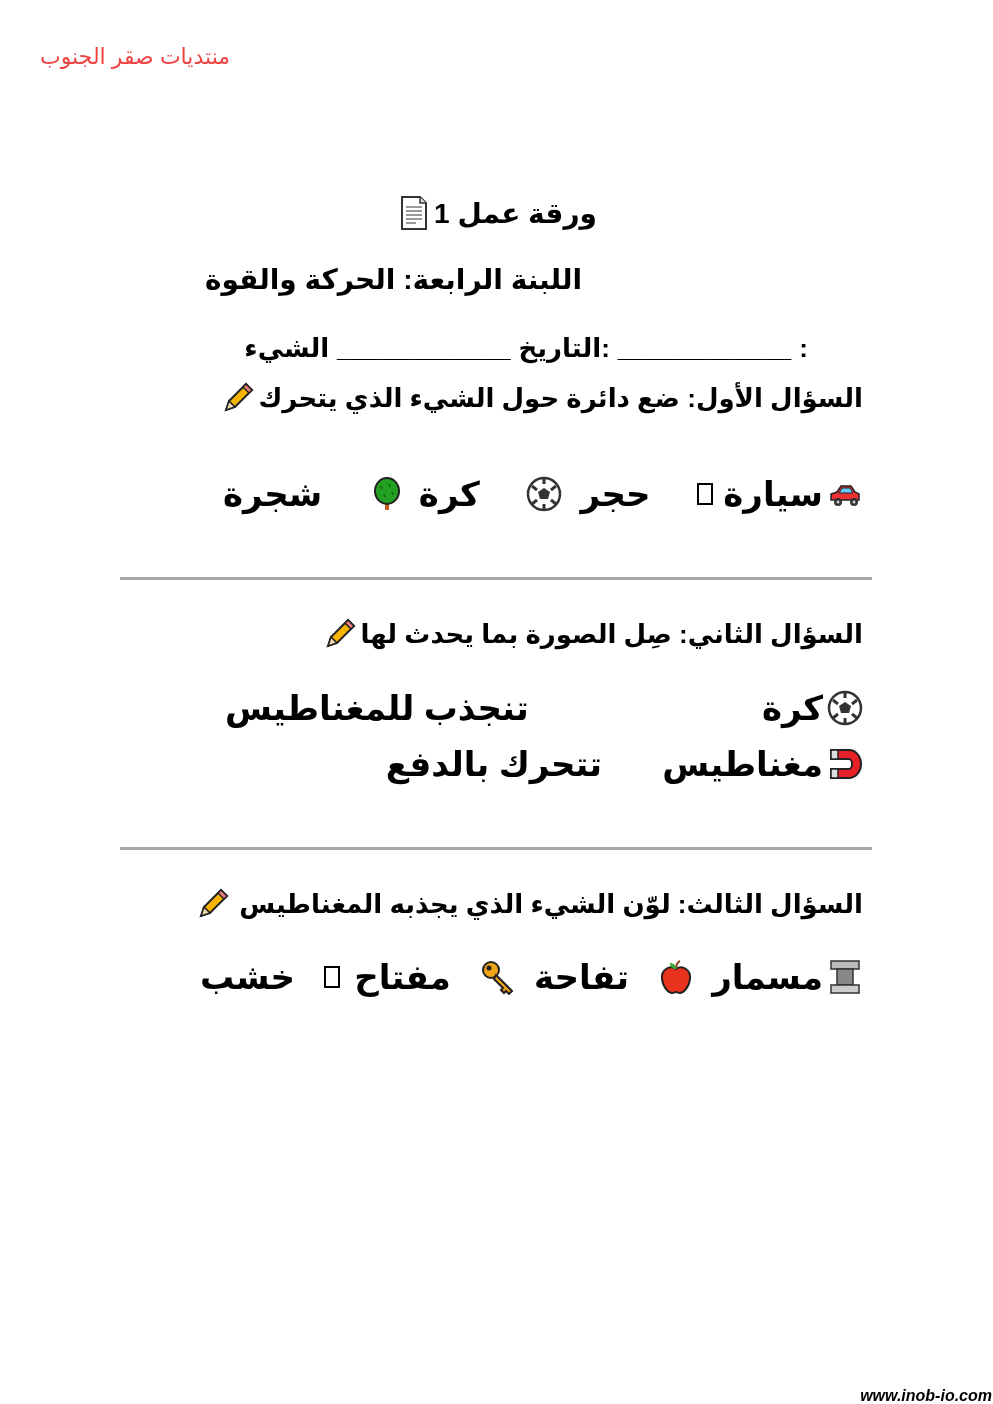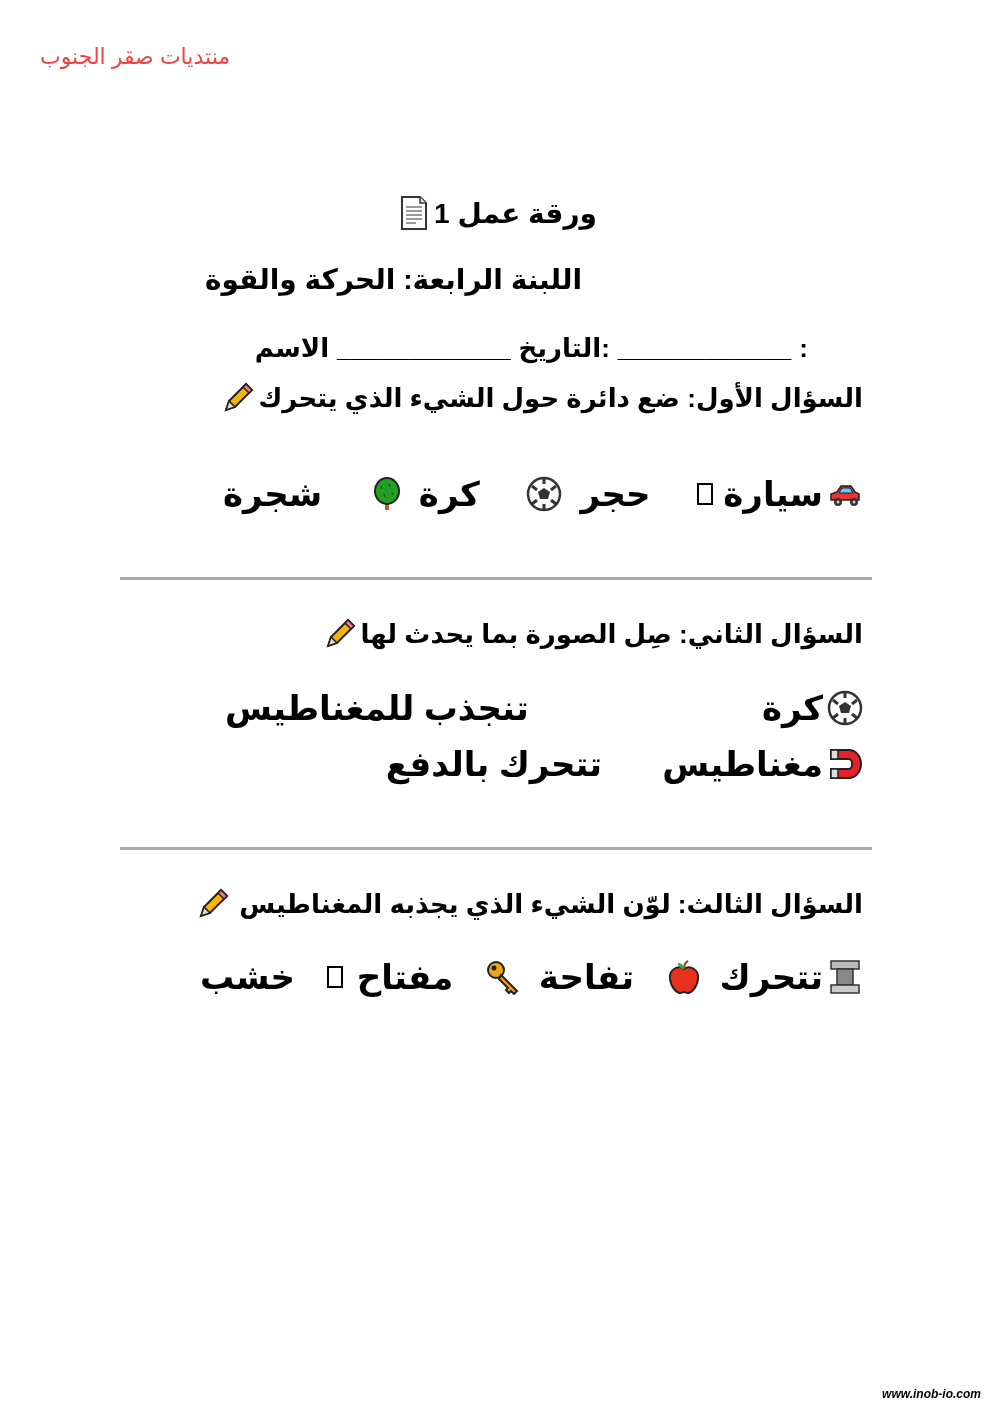--- a/index.html
+++ b/index.html
@@ -10,21 +10,21 @@
   .site { left:40px; top:44px; font-size:22px; color:#ef4444; font-weight:400; }
   .title { left:0; width:993px; top:195px; text-align:center; font-size:28px; font-weight:700; }
   .subtitle { left:0; width:787px; top:263px; text-align:center; font-size:28px; font-weight:700; }
   .line { font-size:26px; font-weight:700; white-space:nowrap; }
   .rule { left:120px; width:752px; height:3px; background:#a8a8a8; }
   .icon { display:inline-block; width:36px; height:36px; vertical-align:middle; }
   .icon svg { width:100%; height:100%; display:block; }
   .row { display:flex; flex-direction:row-reverse; align-items:center; }
   .item { display:inline-flex; flex-direction:row-reverse; align-items:center; gap:4px; font-size:34px; font-weight:700; }
   .box { display:inline-block; width:12px; height:18px; border:2px solid #000; vertical-align:middle; margin-right:6px; }
-  .footer { right:12px; top:1387px; font-size:12px; font-weight:700; font-style:italic; }
+  .footer { right:1px; top:1387px; font-size:16px; font-weight:700; font-style:italic; }
 </style>
 </head>
 <body>
 
 <div class="abs site rtl">منتديات صقر الجنوب</div>
 
 <div class="abs title">
   <span class="rtl" style="display:inline-flex;flex-direction:row-reverse;align-items:center;gap:2px;">
     <span class="icon">
       <svg viewBox="0 0 36 36">
@@ -40,21 +40,21 @@
         </svg>
     </span>
     <span>ورقة عمل 1</span>
   </span>
 </div>
 
 <div class="abs subtitle rtl">اللبنة الرابعة: الحركة والقوة</div>
 
 <div class="abs line" style="right:185px; top:333px;">
   <span class="rtl" style="display:inline-flex;flex-direction:row-reverse;gap:8px;">
-    <span>الاسم</span>
+    <span>الشيء</span>
     <span>____________</span>
     <span>:التاريخ</span>
     <span>____________</span>
     <span>:</span>
   </span>
 </div>
 
 <div class="abs line row rtl" style="right:130px; top:380px; gap:2px;">
   <span class="icon">
     <svg viewBox="0 0 36 36">
@@ -168,21 +168,21 @@
 
 <div class="abs row" style="right:130px; top:957px; width:663px; justify-content:space-between;">
   <span class="item">
     <span class="icon">
       <svg viewBox="0 0 36 36">
           <rect x="4" y="2" width="28" height="8" fill="#bbb" stroke="#333" stroke-width="1.5"></rect>
           <rect x="10" y="10" width="16" height="16" fill="#888" stroke="#333" stroke-width="1.5"></rect>
           <rect x="4" y="26" width="28" height="8" fill="#ccc" stroke="#333" stroke-width="1.5"></rect>
         </svg>
     </span>
-    <span class="rtl">تتحرك</span>
+    <span class="rtl">مسمار</span>
     <span class="icon" style="margin-right:14px;">
       <svg viewBox="0 0 36 36">
           <path d="M18 10c-6-4-15 0-14 10 1 9 7 14 10 14 2 0 3-1 4-1s2 1 4 1c3 0 9-5 10-14 1-10-8-14-14-10z" fill="#e8321e" stroke="#222" stroke-width="2"></path>
           <path d="M18 10c0-4 2-7 4-8" stroke="#8a4b1a" stroke-width="2" fill="none"></path>
           <path d="M12 4c3 0 6 2 6 6-3 0-6-2-6-6z" fill="#3a3"></path>
         </svg>
     </span>
   </span>
   <span class="item">
     <span class="rtl">تفاحة</span>

